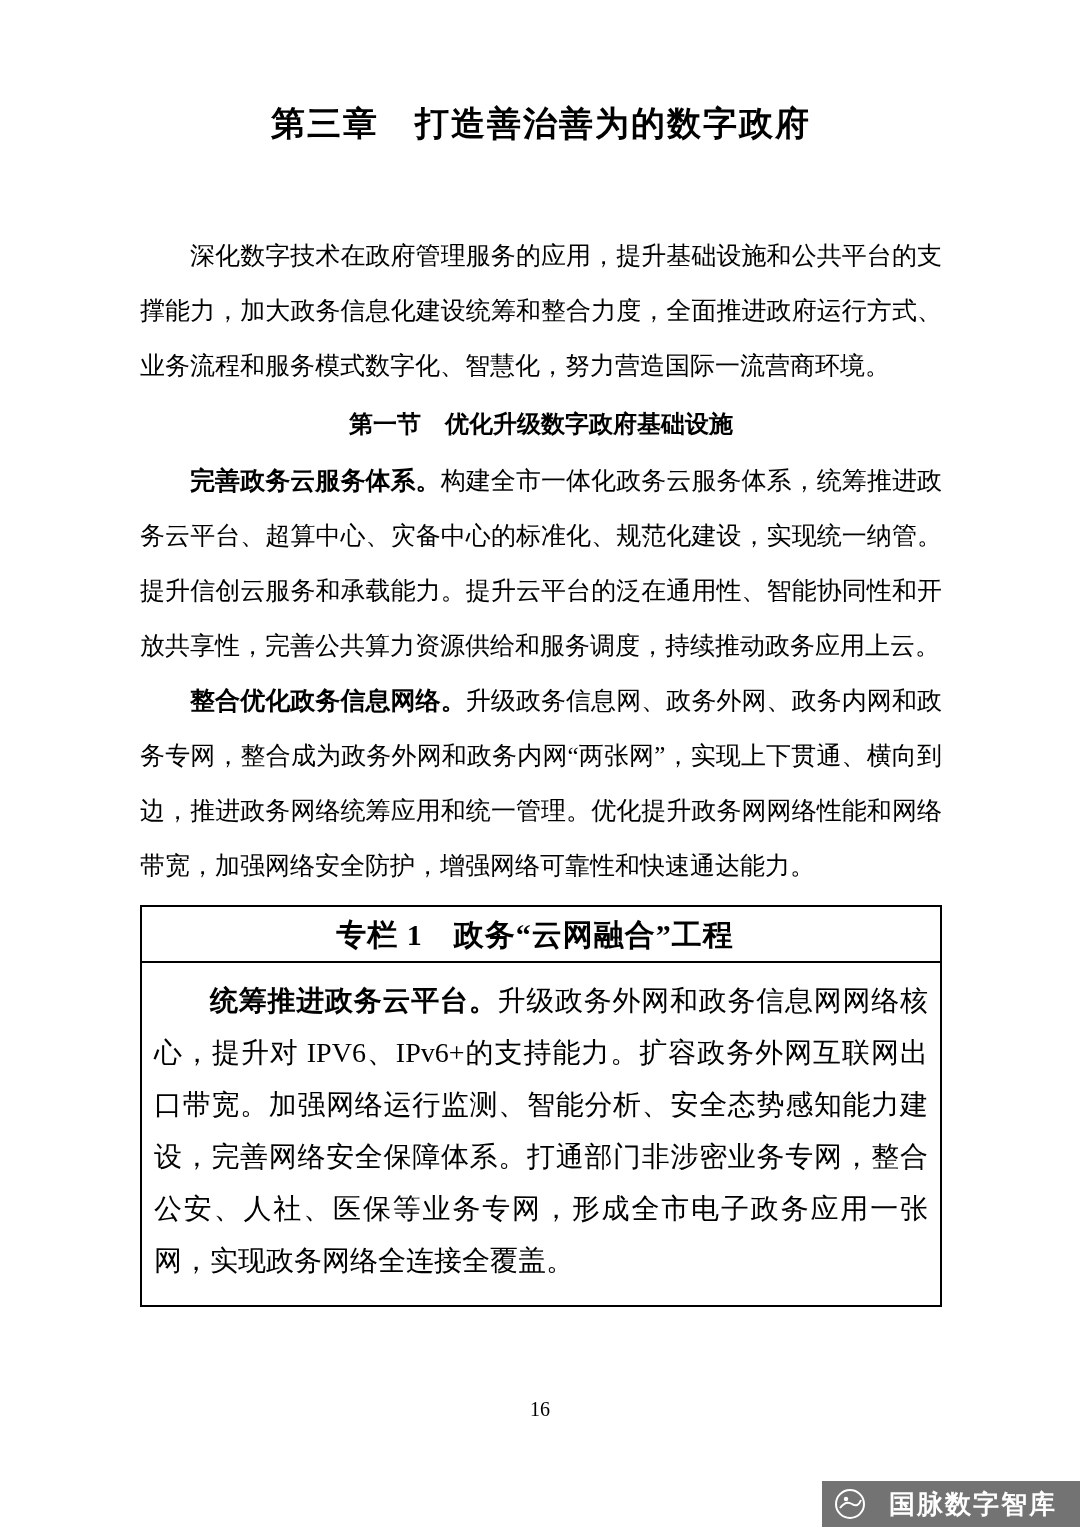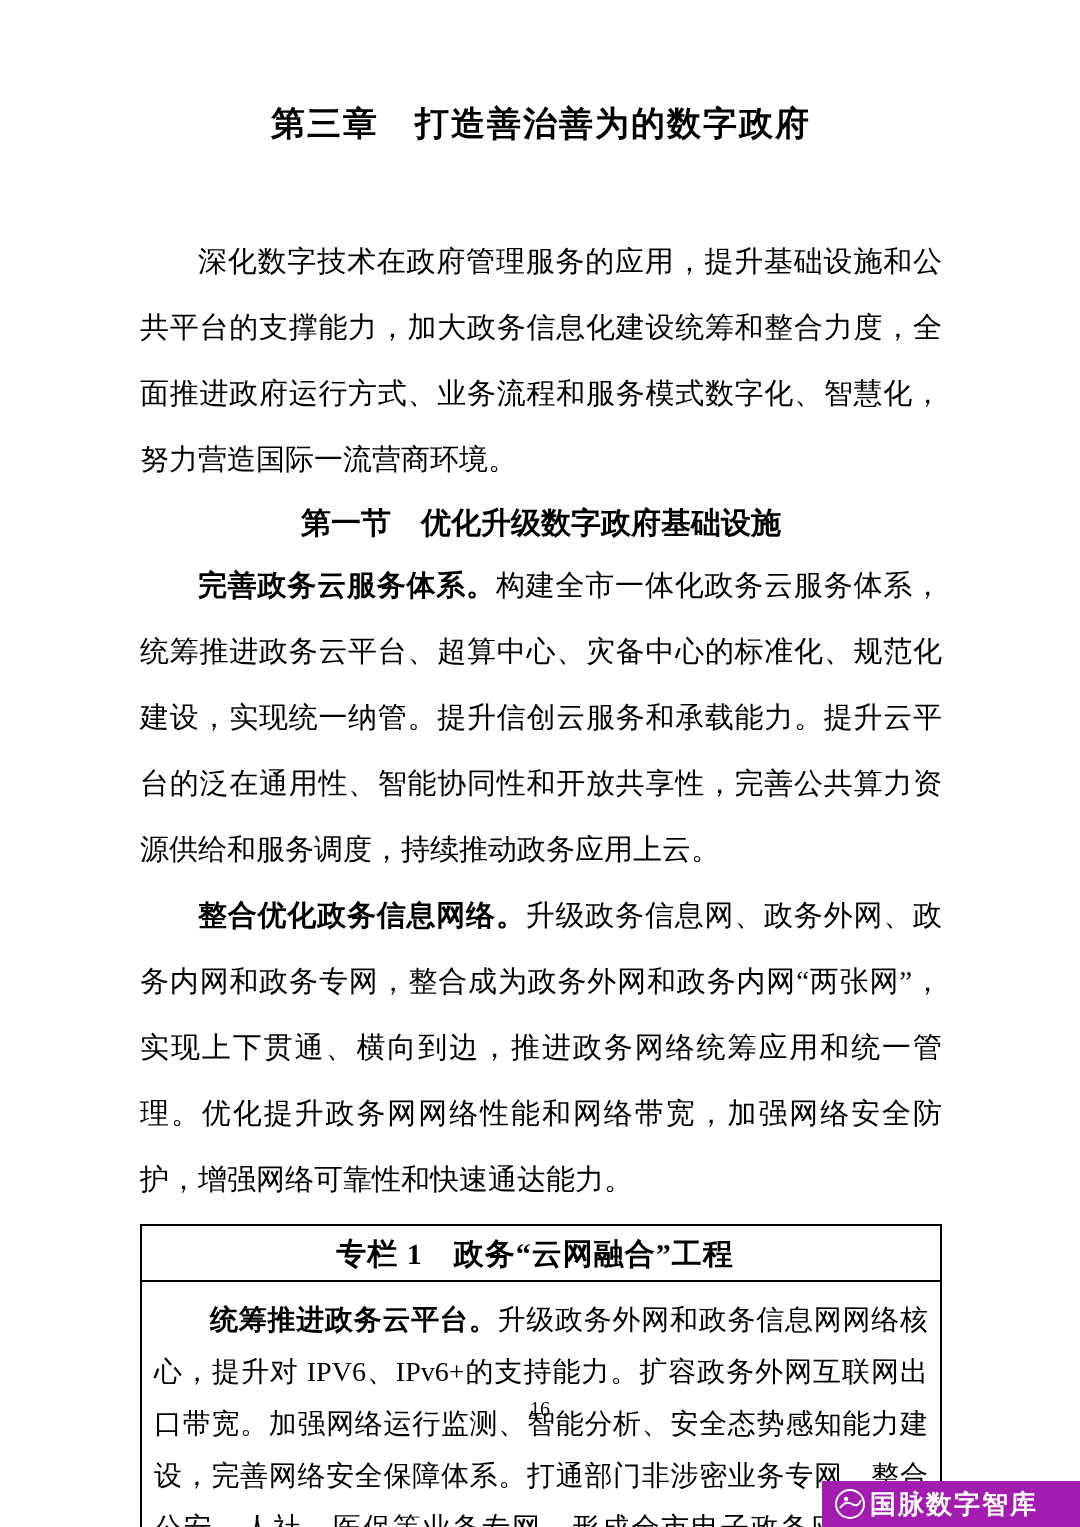--- a/index.html
+++ b/index.html
@@ -17,30 +17,30 @@
   .chapter-title {
     margin-top: 102px;
     text-align: center;
     font-size: 34px;
     font-weight: bold;
     letter-spacing: 2px;
     line-height: 44px;
   }
 
   .body-text {
-    font-size: 29px;
-    line-height: 66px;
+    font-size: 25px;
+    line-height: 55px;
     text-align: justify;
   }
 
   .intro { margin-top: 82px; text-indent: 2em; }
 
   .section-heading {
     text-align: center;
-    font-size: 30px;
+    font-size: 24px;
     font-weight: bold;
     line-height: 58px;
     margin-top: 2px;
   }
 
   .para { text-indent: 2em; }
   .para .lead { font-weight: bold; }
 
   .column-box {
     margin-top: 12px;
@@ -72,24 +72,24 @@
     font-size: 20px;
     color: #000000;
   }
 
   .watermark-bar {
     position: absolute;
     right: 0;
     bottom: 0;
     height: 46px;
     width: 258px;
-    background: #a21caf;
+    background: #737373;
     display: flex;
     align-items: center;
-    gap: 4px;
+    gap: 23px;
     padding: 0 14px 0 12px;
     color: #ffffff;
   }
   .watermark-logo {
     width: 32px;
     height: 32px;
     flex: 0 0 auto;
     display: flex;
     align-items: center;
     justify-content: center;

